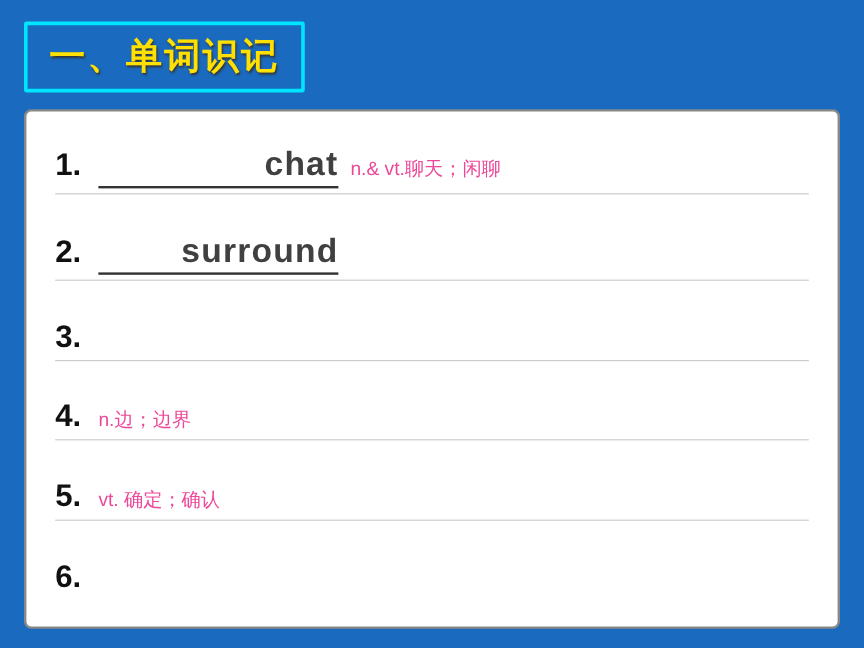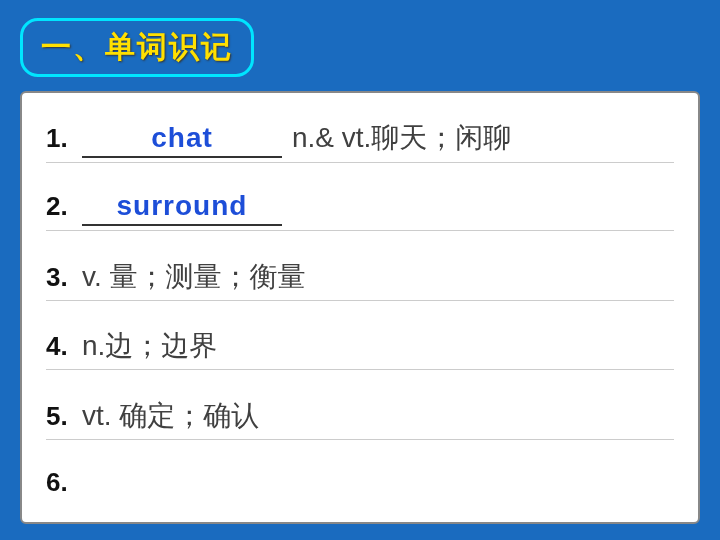--- a/index.html
+++ b/index.html
@@ -12,21 +12,21 @@
       overflow: hidden;
       display: flex;
       flex-direction: column;
       align-items: center;
       padding: 18px 20px 16px 20px;
     }
 
     .title-box {
       align-self: flex-start;
       border: 3px solid #00e5ff;
-      border-radius: 18px;
+      border-radius: 2px;
       padding: 6px 18px;
       margin-bottom: 14px;
       background: transparent;
     }
 
     .title-text {
       font-size: 30px;
       font-weight: bold;
       color: #ffe000;
       text-shadow: 1px 1px 2px #333;
@@ -60,32 +60,32 @@
       font-size: 26px;
       font-weight: bold;
       color: #111;
       min-width: 36px;
     }
 
     .blank-word {
       display: inline-block;
       min-width: 200px;
       border-bottom: 2px solid #333;
-      text-align: center;
+      text-align: right;
       font-size: 28px;
       font-weight: bold;
-      color: #1d4ed8;
+      color: #404040;
       margin-right: 10px;
       padding-bottom: 2px;
       letter-spacing: 1px;
     }
 
     .definition {
-      font-size: 28px;
-      color: #404040;
+      font-size: 16px;
+      color: #ec4899;
       font-weight: normal;
       flex: 1;
     }
   </style>
 </head>
 <body>
 
 <div class="title-box">
   <span class="title-text">一、单词识记</span>
 </div>
@@ -96,21 +96,20 @@
       <span class="num">1.</span>
       <span class="blank-word">chat</span>
       <span class="definition">n.&amp; vt.聊天；闲聊</span>
     </div>
     <div class="vocab-row">
       <span class="num">2.</span>
       <span class="blank-word">surround</span>
     </div>
     <div class="vocab-row">
       <span class="num">3.</span>
-      <span class="definition">v. 量；测量；衡量</span>
     </div>
     <div class="vocab-row">
       <span class="num">4.</span>
       <span class="definition">n.边；边界</span>
     </div>
     <div class="vocab-row">
       <span class="num">5.</span>
       <span class="definition">vt. 确定；确认</span>
     </div>
     <div class="vocab-row">

